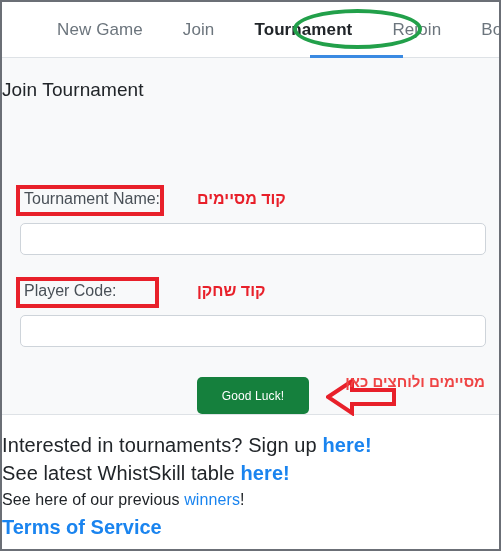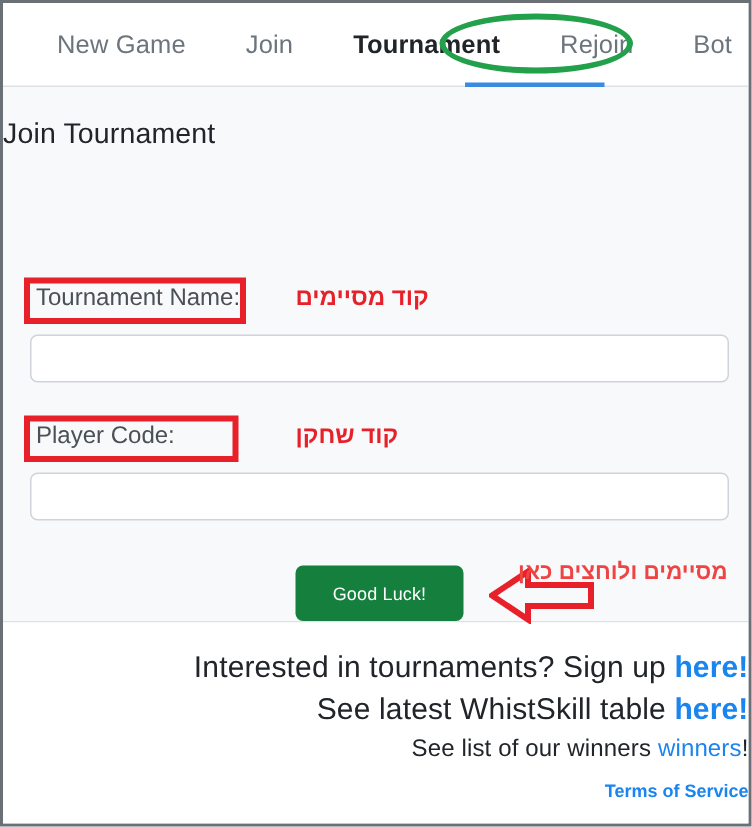--- a/index.html
+++ b/index.html
@@ -30,21 +30,21 @@
     position: relative;
     height: 56px;
     background: #ffffff;
     border-bottom: 1px solid #dee2e6;
     box-sizing: border-box;
   }
   .tabs {
     display: flex;
     align-items: center;
     height: 100%;
-    padding-left: 34px;
+    padding-left: 53px;
     box-sizing: border-box;
   }
   .tab {
     font-size: 17px;
     color: #6c757d;
     letter-spacing: .1px;
     margin-right: 36px;
     cursor: pointer;
     white-space: nowrap;
     position: relative;
@@ -181,39 +181,39 @@
   }
 
   
   .footer-divider {
     height: 1px;
     background: #dee2e6;
     margin: 0;
   }
   .footer {
     background: #ffffff;
-    text-align: right;
+    text-align: left;
     padding-top: 16px;
     box-sizing: border-box;
     height: 134px;
   }
   .footer-line {
     color: #212529;
     letter-spacing: .1px;
   }
   .footer-line.big { font-size: 20px; line-height: 28px; }
   .footer-line.small { font-size: 16px; line-height: 26px; }
   .footer a {
     color: #1a84ef;
     text-decoration: none;
     font-weight: inherit;
   }
   .footer-line.big a { font-weight: bold; }
   .footer-line.small a { font-weight: normal; }
-  .tos { font-size: 12px; line-height: 28px; }
+  .tos { font-size: 20px; line-height: 28px; }
   .tos a { font-weight: bold; }
 </style>
 </head>
 <body>
 
 <div class="window">
 
   <div class="tabbar">
     <div class="tabs">
       <div class="tab">New Game</div>
@@ -253,20 +253,20 @@
 
   <div class="footer-divider"></div>
   <div class="footer">
     <div class="footer-line big">
       <span>Interested in tournaments? Sign up </span><a href="#">here!</a>
     </div>
     <div class="footer-line big">
       <span>See latest WhistSkill table </span><a href="#">here!</a>
     </div>
     <div class="footer-line small">
-      <span>See list of our winners </span><a href="#">winners</a><span>!</span>
+      <span>See here of our previous </span><a href="#">winners</a><span>!</span>
     </div>
     <div class="tos">
       <a href="#">Terms of Service</a>
     </div>
   </div>
 
 </div>
 
 </body></html>

